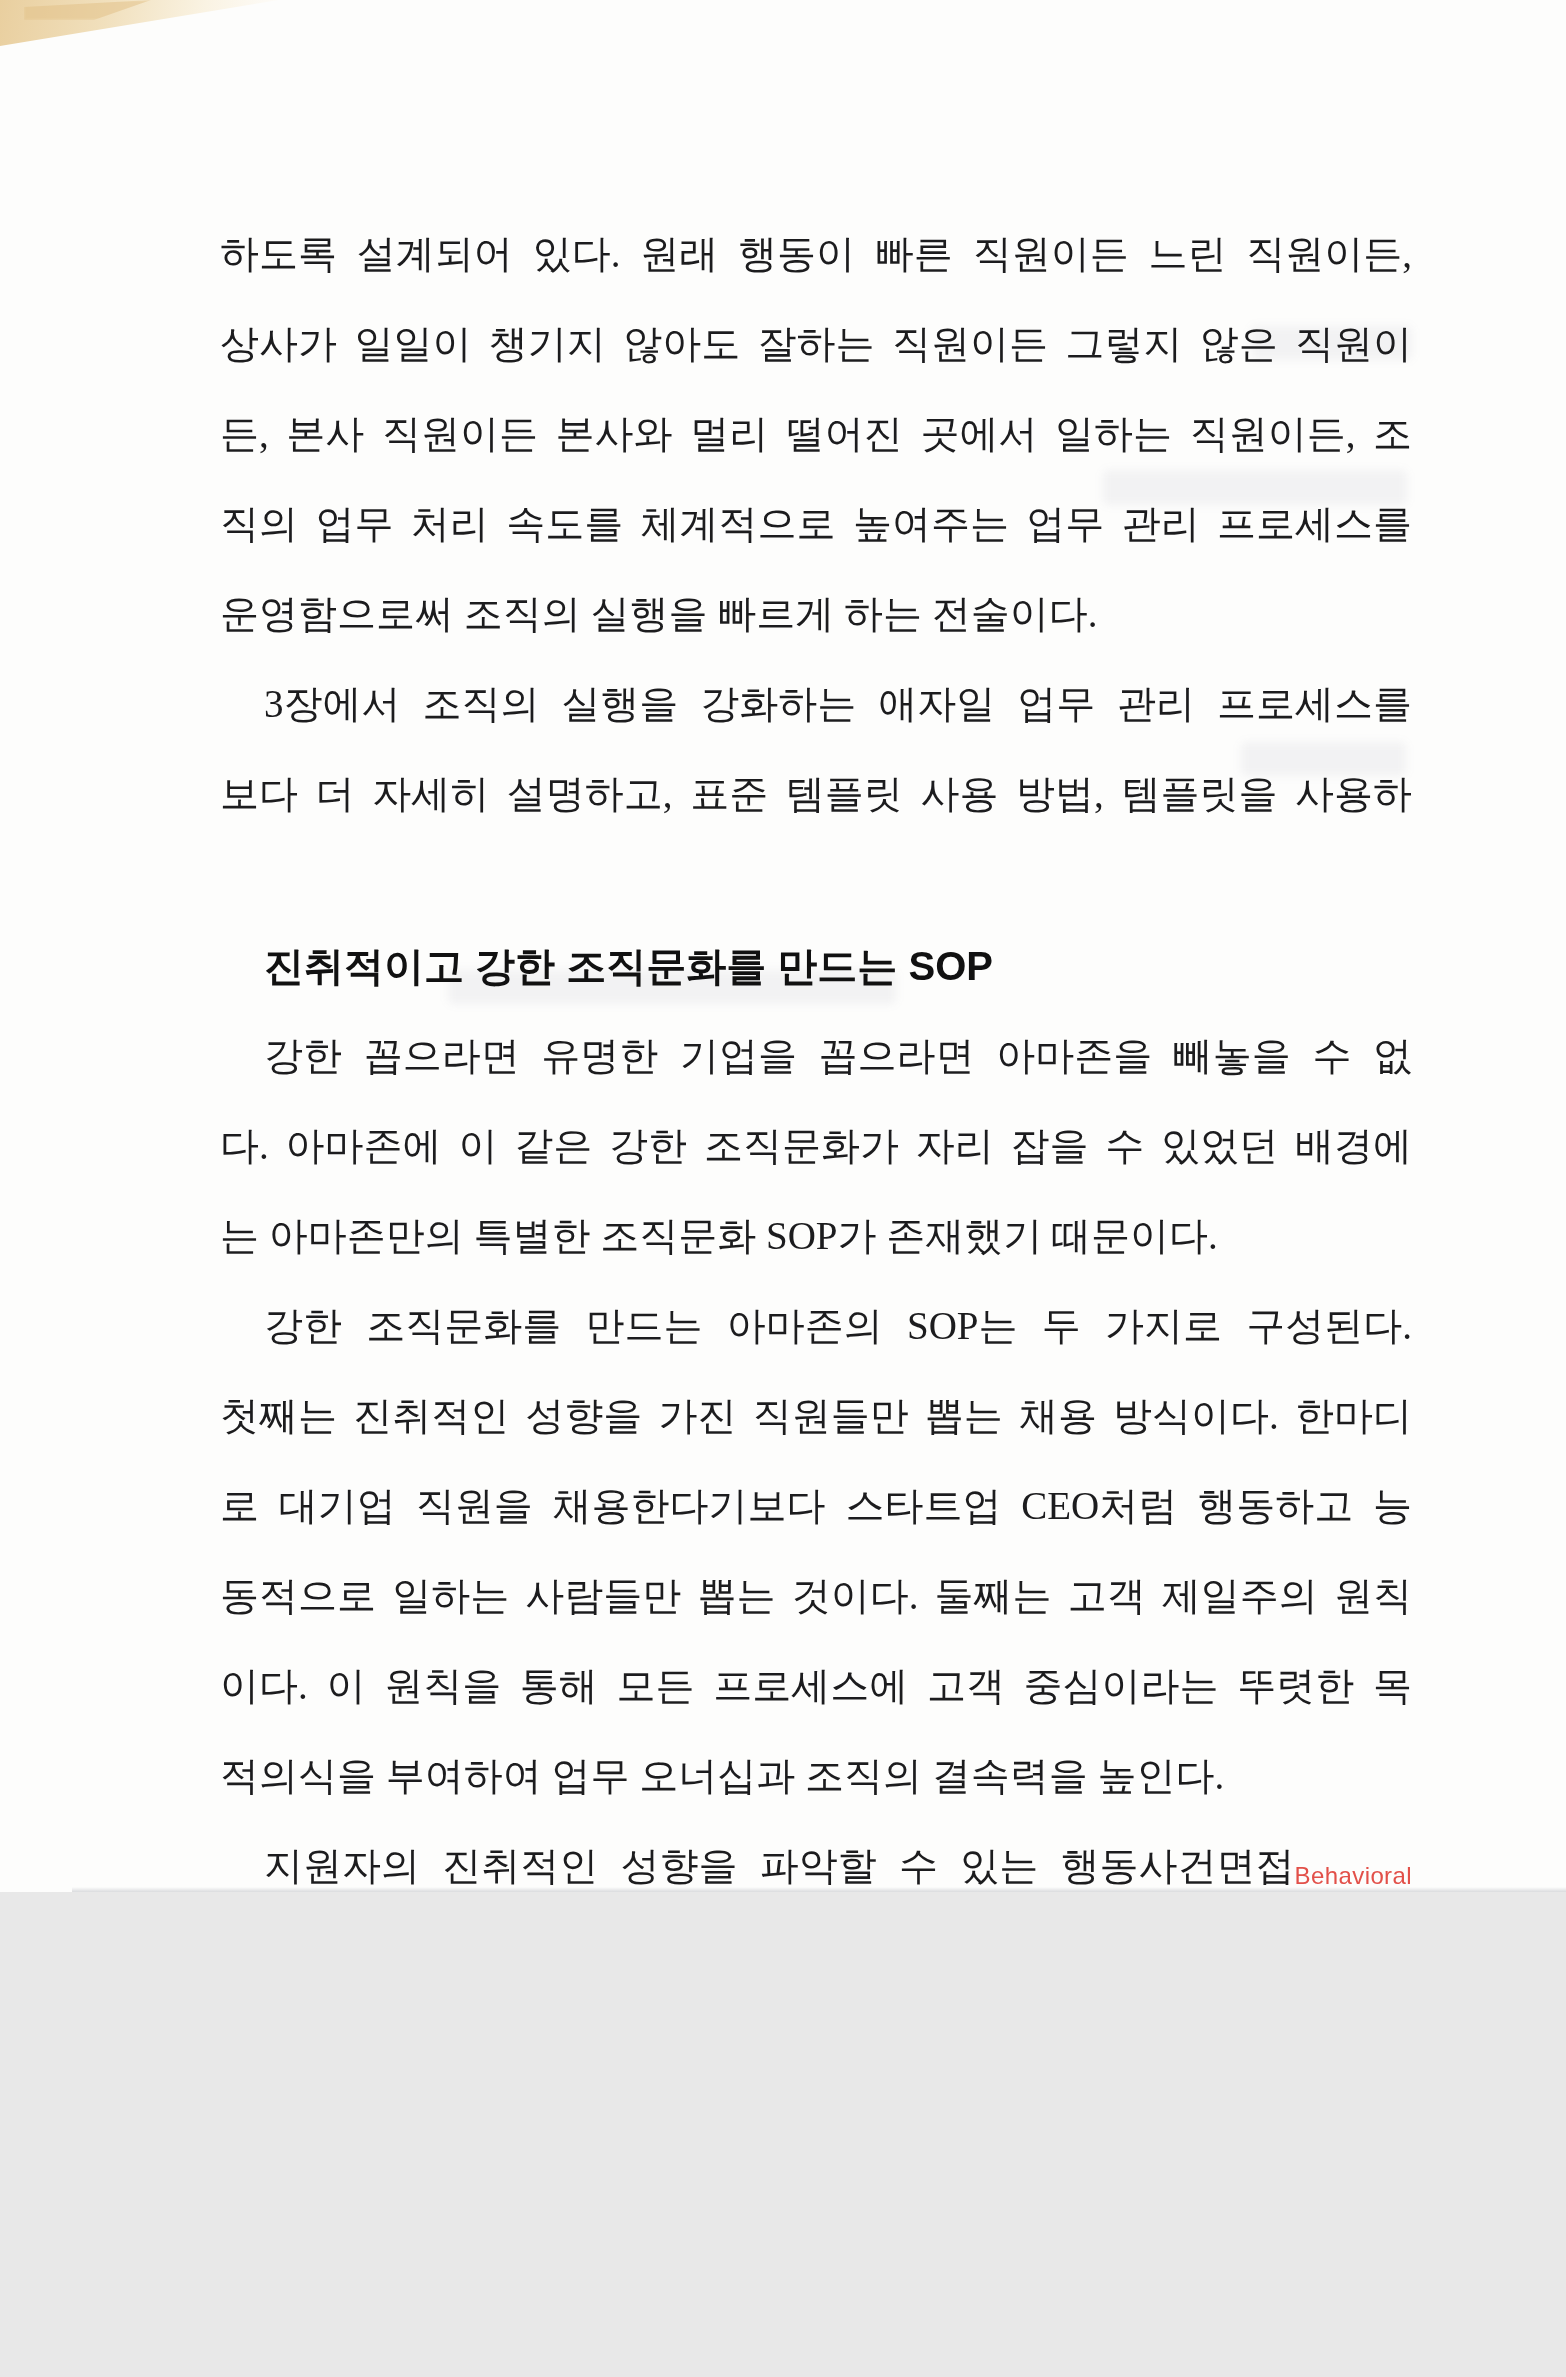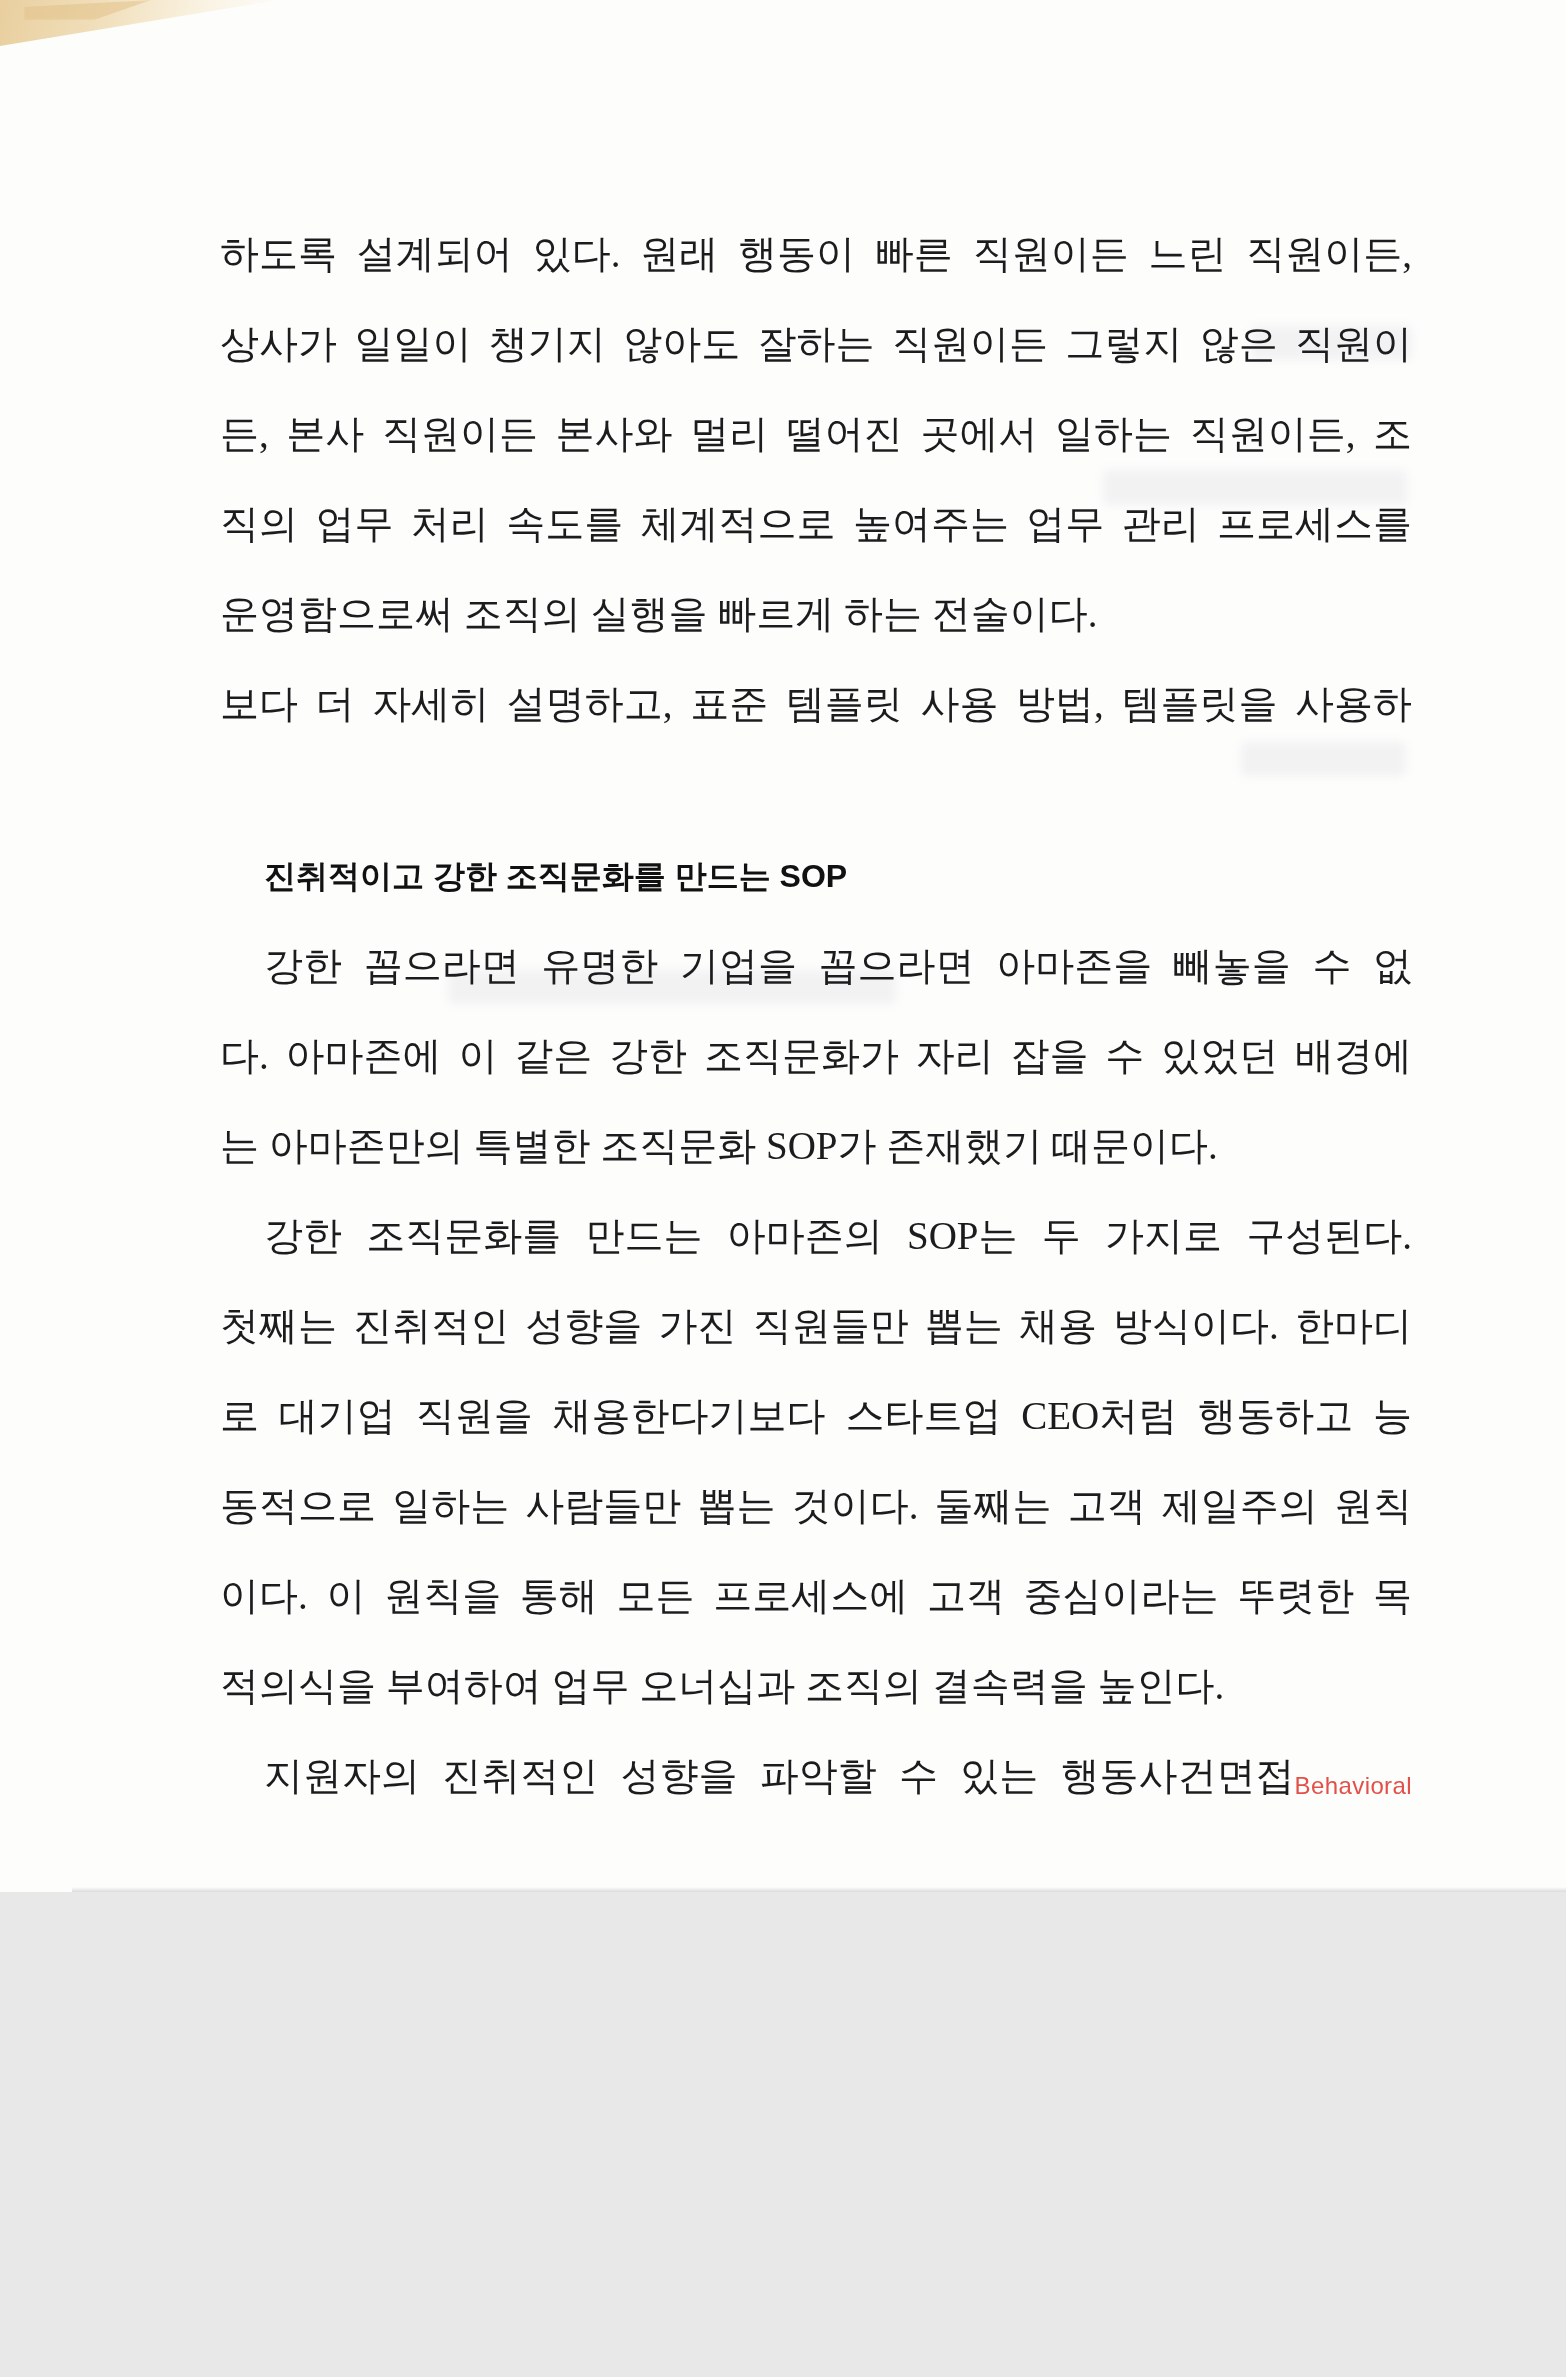--- a/index.html
+++ b/index.html
@@ -45,21 +45,21 @@
   .ln{
     font-size:39px;line-height:90px;height:90px;
     text-align:justify;text-align-last:justify;-moz-text-align-last:justify;
     white-space:normal;
   }
   .ln.end{text-align-last:left;-moz-text-align-last:left;}
   .ln.ind{text-indent:44px;}
   .sec-heading{
     margin-top:82px;margin-left:44px;
     font-family:"Liberation Sans","DejaVu Sans",sans-serif;
-    font-weight:700;font-size:32px;line-height:90px;height:90px;
+    font-weight:700;font-size:40px;line-height:90px;height:90px;
     color:#111;
   }
   .behavioral{
     font-family:"Liberation Sans","DejaVu Sans",sans-serif;
     font-size:24px;letter-spacing:0.4px;
     color:var(--red-label,#e25049);
     vertical-align:-5px;
   }
   
   .footer-pagenum{
@@ -89,20 +89,21 @@
   <div class="ghost g3"></div>
   <div class="ghost g4"></div>
 
   <div class="textblock">
     <div class="ln">하도록 설계되어 있다. 원래 행동이 빠른 직원이든 느린 직원이든,</div>
     <div class="ln">상사가 일일이 챙기지 않아도 잘하는 직원이든 그렇지 않은 직원이</div>
     <div class="ln">든, 본사 직원이든 본사와 멀리 떨어진 곳에서 일하는 직원이든, 조</div>
     <div class="ln">직의 업무 처리 속도를 체계적으로 높여주는 업무 관리 프로세스를</div>
     <div class="ln end">운영함으로써 조직의 실행을 빠르게 하는 전술이다.</div>
 
+    <div class="ln ind">3장에서 조직의 실행을 강화하는 애자일 업무 관리 프로세스를</div>
     <div class="ln">보다 더 자세히 설명하고, 표준 템플릿 사용 방법, 템플릿을 사용하</div>
 
     <div class="sec-heading">진취적이고 강한 조직문화를 만드는 SOP</div>
 
     <div class="ln ind">강한 꼽으라면 유명한 기업을 꼽으라면 아마존을 빼놓을 수 없</div>
     <div class="ln">다. 아마존에 이 같은 강한 조직문화가 자리 잡을 수 있었던 배경에</div>
     <div class="ln end">는 아마존만의 특별한 조직문화 SOP가 존재했기 때문이다.</div>
 
     <div class="ln ind">강한 조직문화를 만드는 아마존의 SOP는 두 가지로 구성된다.</div>
     <div class="ln">첫째는 진취적인 성향을 가진 직원들만 뽑는 채용 방식이다. 한마디</div>

